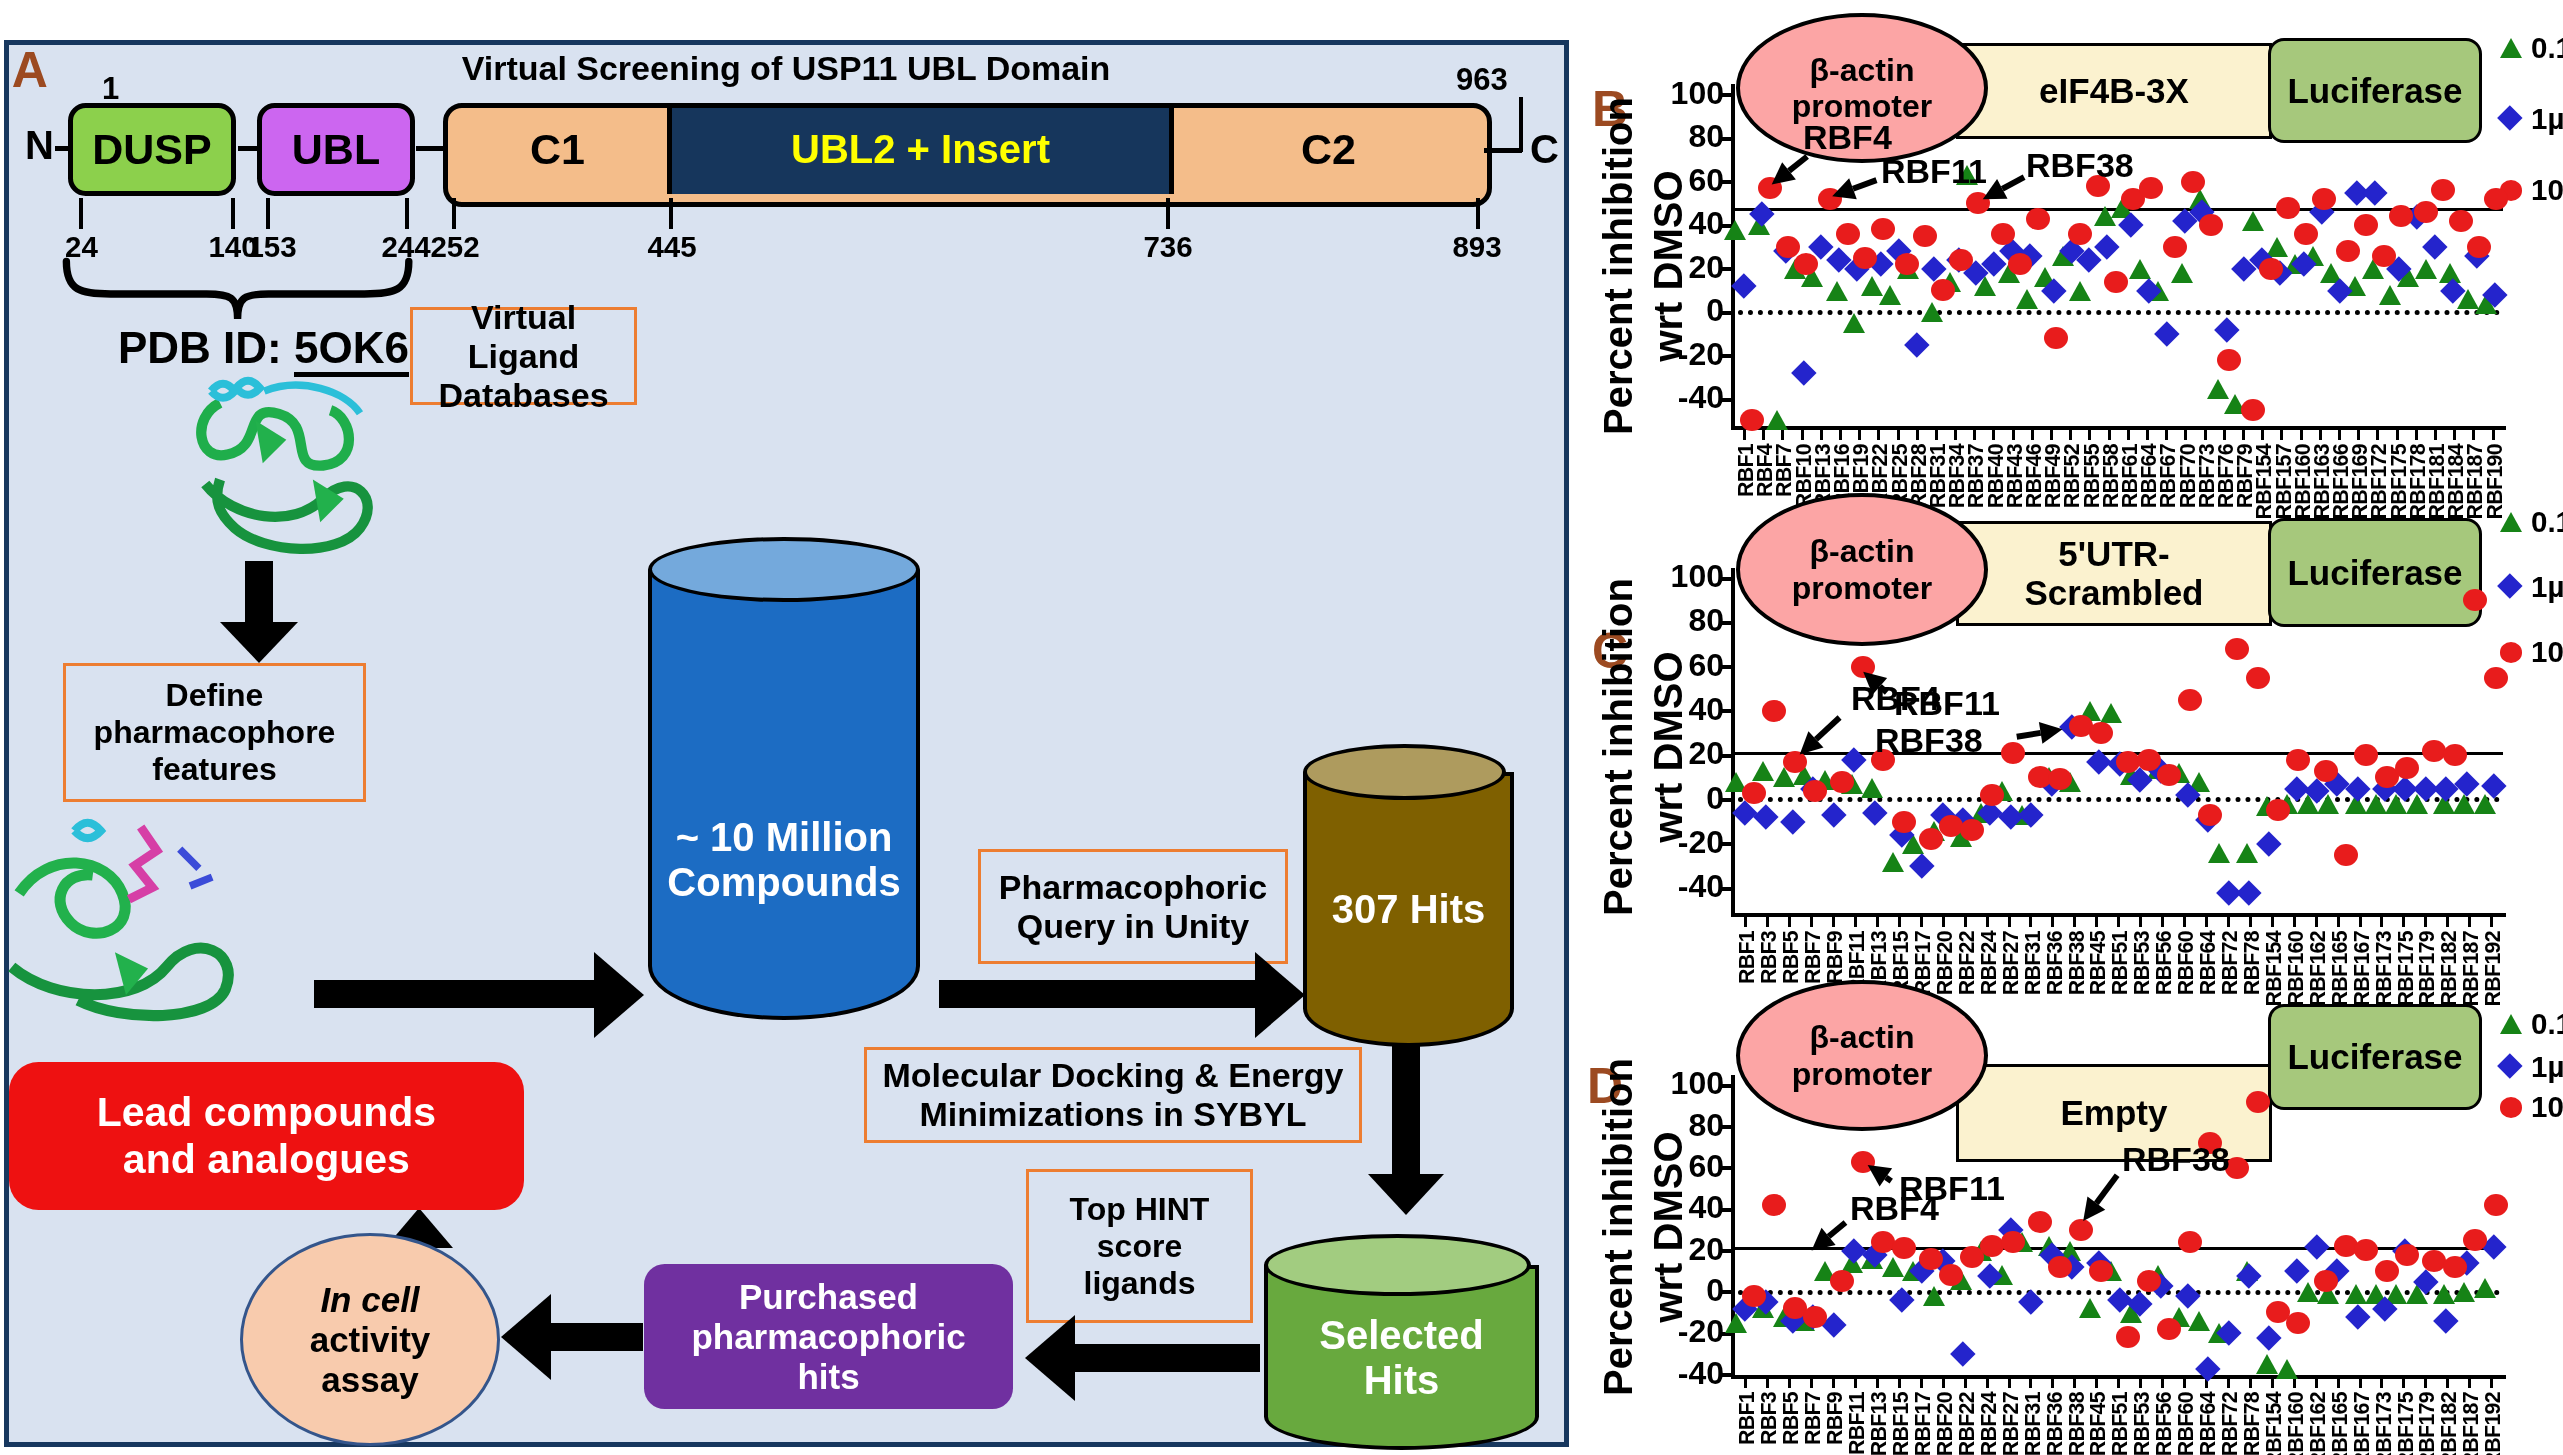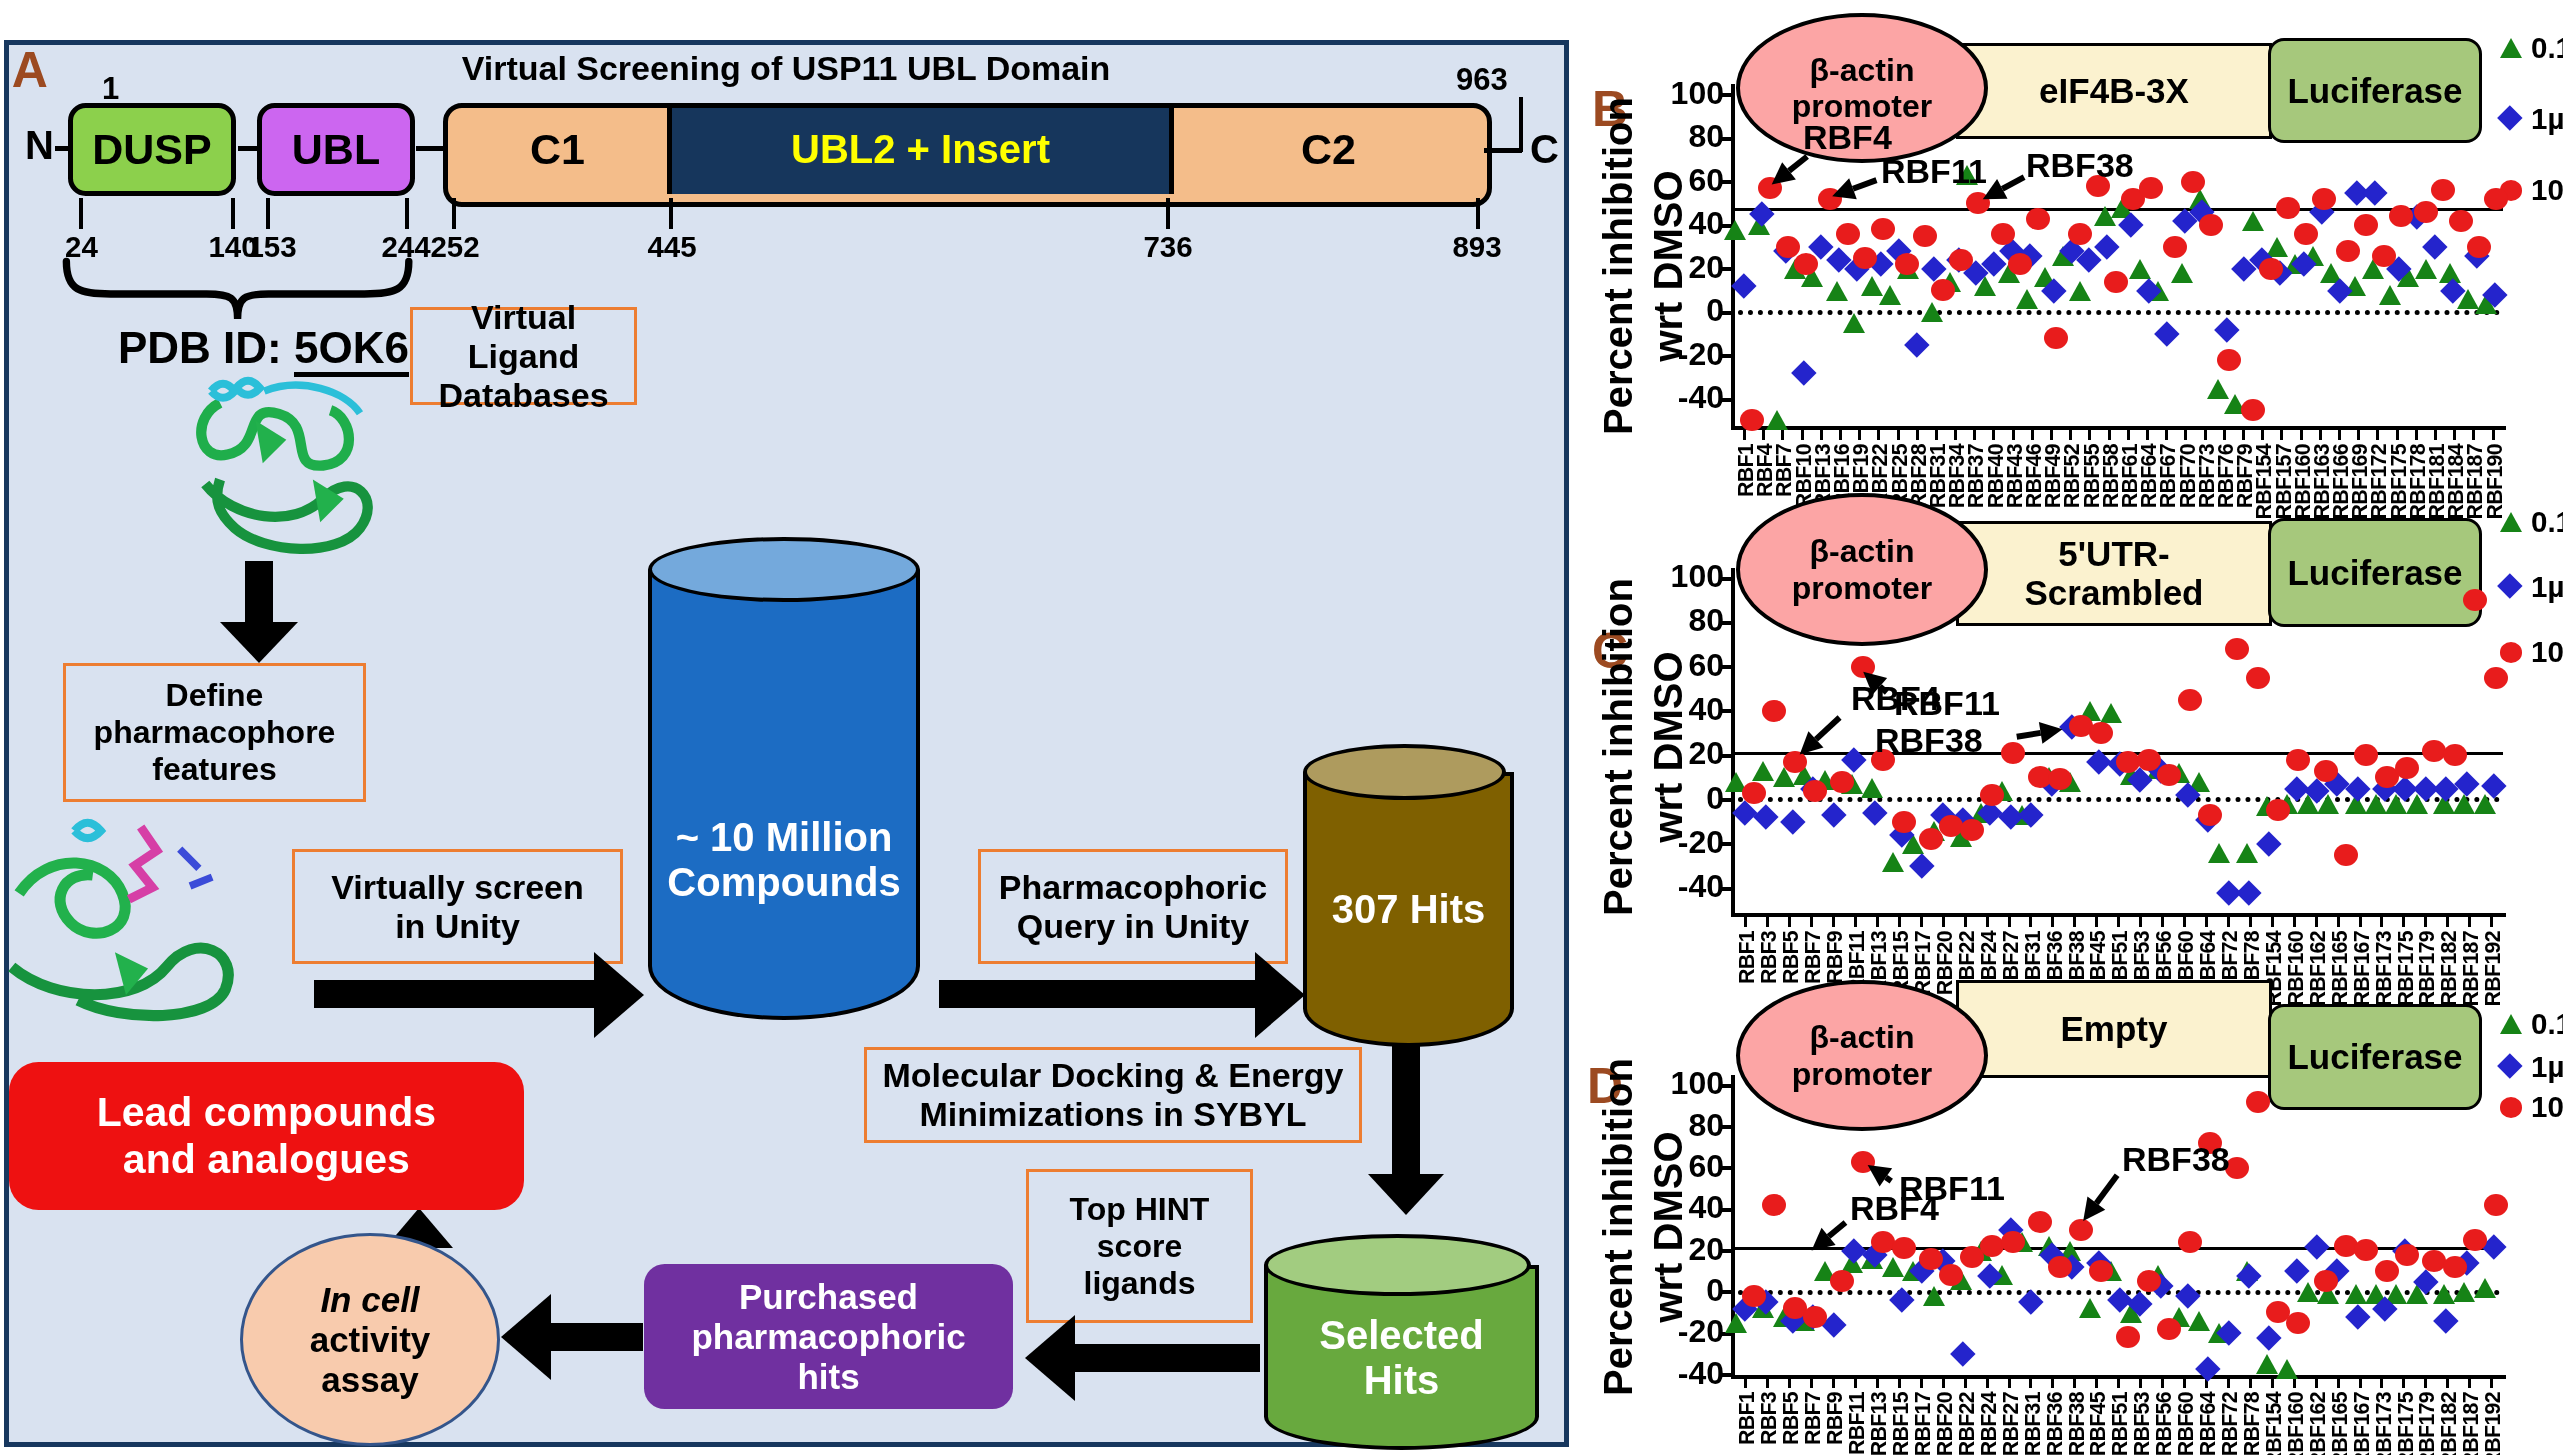--- a/index.html
+++ b/index.html
@@ -108,24 +108,20 @@
 
   <svg class="abs" style="left:4.4px;top:805px" width="266" height="221" viewBox="0 0 360 300">
     <path d="M20,120 C60,60 140,70 160,120 C180,170 120,190 90,160 C60,130 80,90 120,95" stroke="#22b14c" stroke-width="15" fill="none"></path>
     <path d="M10,220 C70,270 180,270 220,220 C260,170 320,200 300,250 C280,295 160,295 100,265" stroke="#17933e" stroke-width="15" fill="none"></path>
     <path d="M150,200 L195,222 L165,258 Z" fill="#22b14c"></path>
     <path d="M185,30 l22,32 l-30,20 l24,30 l-32,16" stroke="#d63fa6" stroke-width="12" fill="none"></path>
     <path d="M95,35 q18,-22 36,0 q-18,20 -36,0" stroke="#2bbfd9" stroke-width="11" fill="none"></path>
     <path d="M238,60 l26,26 M252,110 l30,-12" stroke="#3b4bd8" stroke-width="10" fill="none"></path>
   </svg>
 
-  <div class="abs obox col" style="left:292px;top:849px;width:325px;height:109px;font-size:34px">
-    <span class="ln">Virtually screen</span>
-    <span class="ln">in Unity</span>
-  </div>
   <div class="abs arr" style="left:314px;top:980px;width:281px;height:28px"></div>
   <div class="abs tri" style="left:594px;top:952px;border-top:43px solid transparent;border-bottom:43px solid transparent;border-left:50px solid #000"></div>
 
   <div class="abs obox col" style="left:410px;top:307px;width:221px;height:92px;font-size:34px">
     <span class="ln">Virtual Ligand</span>
     <span class="ln">Databases</span>
   </div>
 
   <div class="abs cyl-body col" style="left:648px;top:570px;width:272px;height:450px;background:#1c6cc3;border-radius:0 0 50% 50% / 0 0 12% 12%;font-size:40px;justify-content:flex-end;padding-bottom:111px;box-sizing:border-box">
     <span class="ln">~ 10 Million</span>
@@ -209,21 +205,21 @@
   <div class="abs insert-box col" style="left:1956px;top:521px;width:310px;height:99px">
     <span class="ln">5'UTR-</span>
     <span class="ln">Scrambled</span>
   </div>
   <div class="abs reporter-box ctr" style="left:2268px;top:518px;width:208px;height:103px">Luciferase</div>
   <div class="abs prom-ellipse col" style="left:1736px;top:493px;width:244px;height:145px">
     <span class="ln">β-actin</span>
     <span class="ln">promoter</span>
   </div>
 
-  <div class="abs insert-box col" style="left:1956px;top:980px;width:310px;height:92px">
+  <div class="abs insert-box col" style="left:1956px;top:1064px;width:310px;height:92px">
     <span class="ln">Empty</span>
     <span class="ln"></span>
   </div>
   <div class="abs reporter-box ctr" style="left:2268px;top:1004px;width:208px;height:100px">Luciferase</div>
   <div class="abs prom-ellipse col" style="left:1736px;top:980px;width:244px;height:143px">
     <span class="ln">β-actin</span>
     <span class="ln">promoter</span>
   </div>
 
   <div class="pt triangle abs" style="left:2500px;top:38px;width:22px;height:20px;background:#168316"></div>

